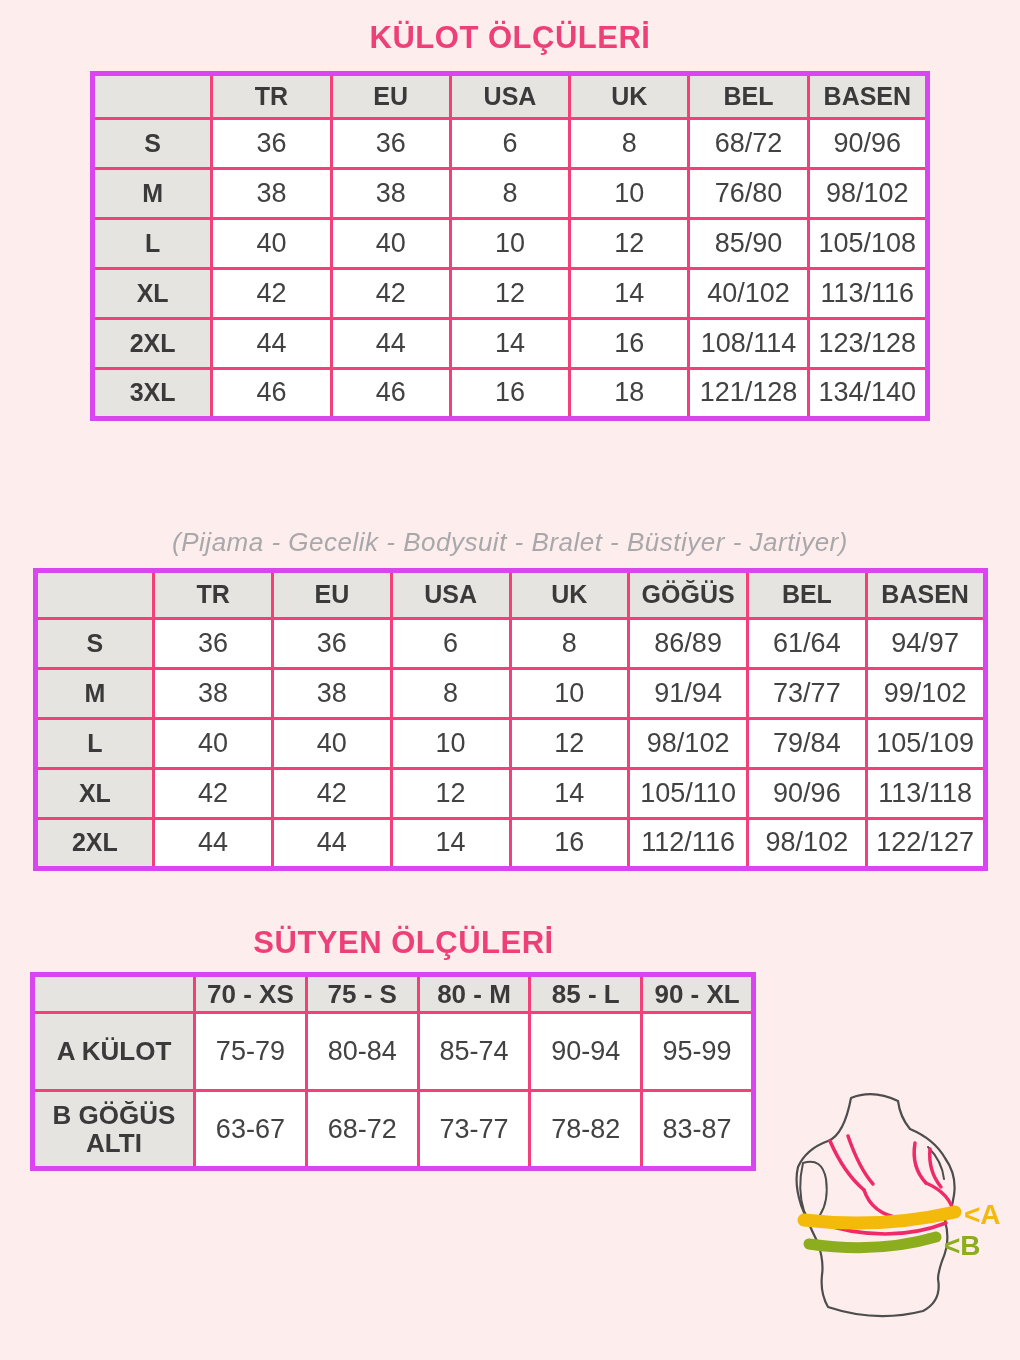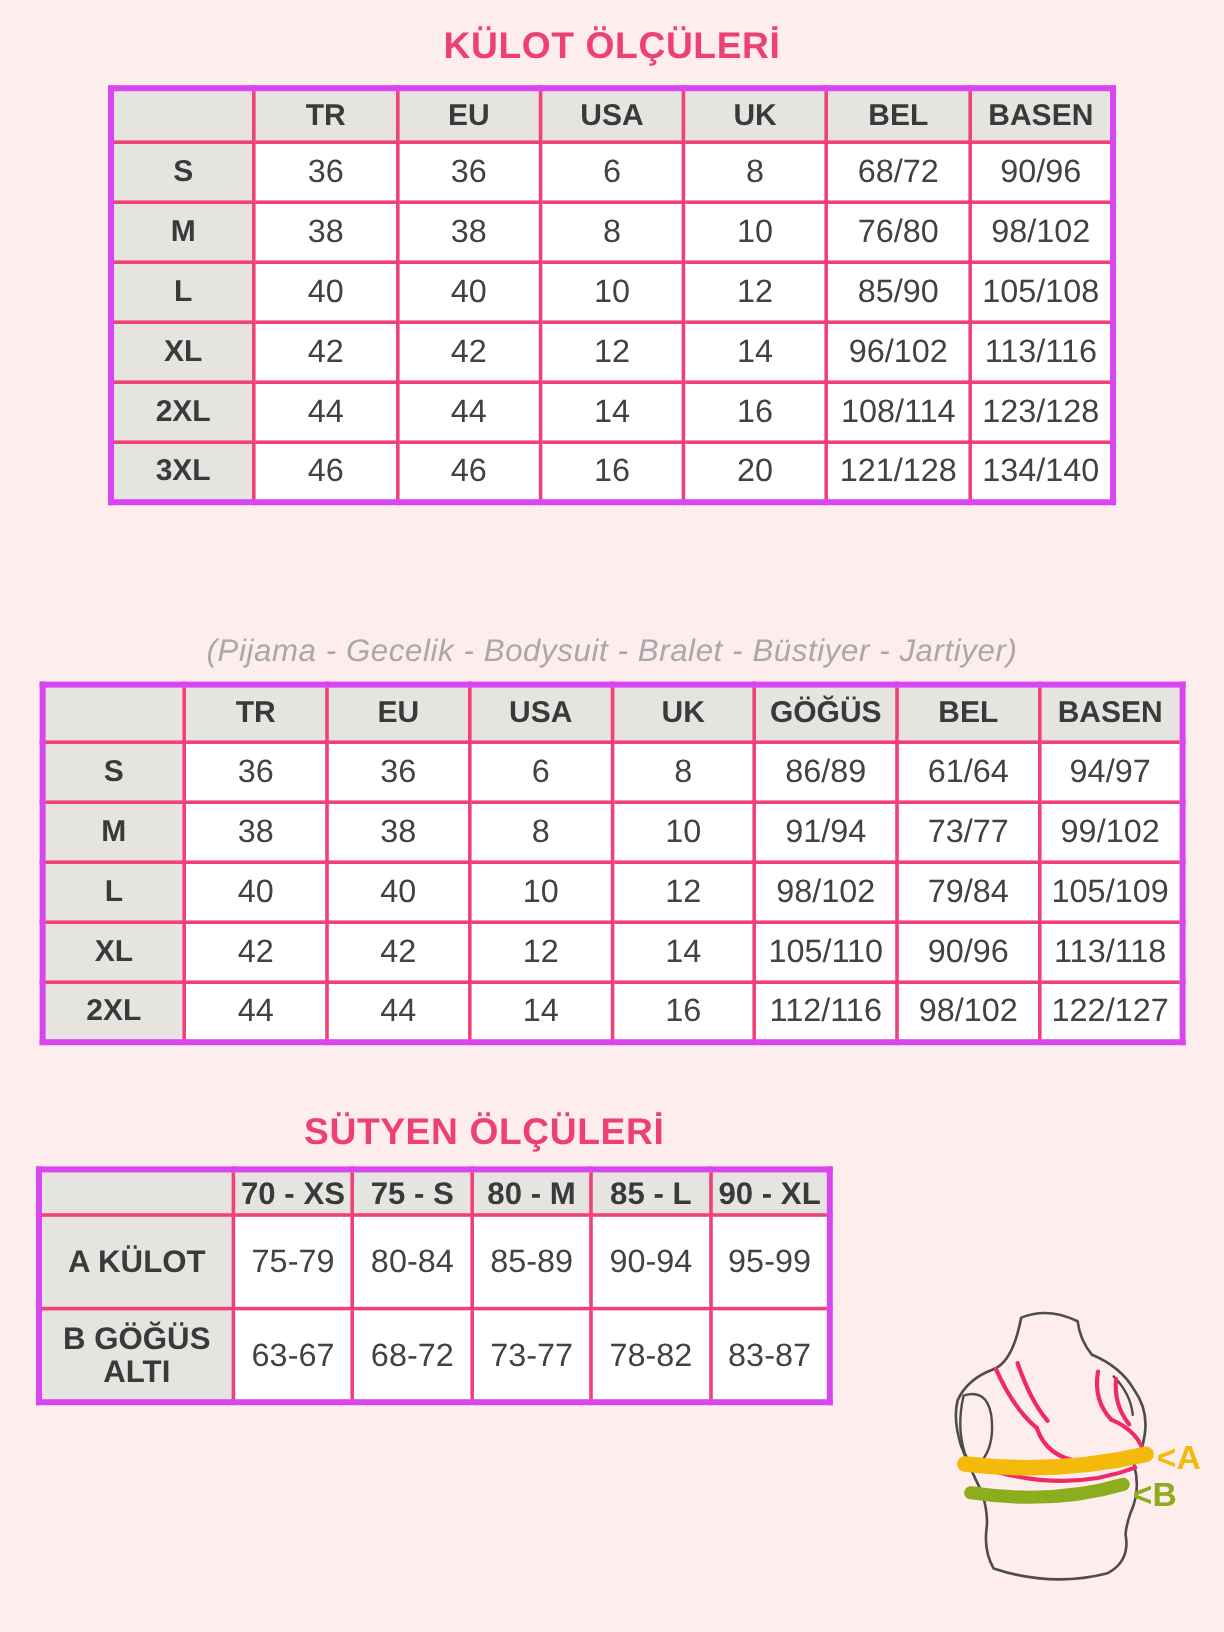--- a/index.html
+++ b/index.html
@@ -24,21 +24,21 @@
   .sec1{padding-top:20px;}
   .t1{width:840px;margin:15px auto 0;}
   .t1 thead tr{height:45px;}
   .t1 tbody tr{height:50px;}
   .sec2{margin-top:106px;}
   .t2{width:955px;margin:10px auto 0;}
   .t2 thead tr{height:48px;}
   .t2 tbody tr{height:50px;}
   .sec3{margin-top:54px;}
   .sec3 .title{width:747px;margin-left:30px;}
-  .t3{width:664px;margin:12px 0 0 30px;}
+  .t3{width:726px;margin:12px 0 0 30px;}
   .t3 thead tr{height:38px;}
   .t3 tbody tr{height:78px;}
   .t3 tr > *:first-child{width:150px;}
   .t3 th{font-size:26px;line-height:1.1;}
   .bra-fig{position:absolute;left:776px;top:1083px;width:236px;height:274px;margin:0;}
   .bra-fig svg{display:block;width:100%;height:100%;}
 </style>
 </head>
 <body>
 
@@ -83,38 +83,38 @@
           <td>12</td>
           <td>85/90</td>
           <td>105/108</td>
         </tr>
         <tr>
           <th>XL</th>
           <td>42</td>
           <td>42</td>
           <td>12</td>
           <td>14</td>
-          <td>96/102</td>
+          <td>40/102</td>
           <td>113/116</td>
         </tr>
         <tr>
           <th>2XL</th>
           <td>44</td>
           <td>44</td>
           <td>14</td>
           <td>16</td>
           <td>108/114</td>
           <td>123/128</td>
         </tr>
         <tr>
           <th>3XL</th>
           <td>46</td>
           <td>46</td>
           <td>16</td>
-          <td>20</td>
+          <td>18</td>
           <td>121/128</td>
           <td>134/140</td>
         </tr>
       </tbody>
     </table>
 </section>
 
 <section class="sec2">
   <div class="subtitle">(Pijama - Gecelik - Bodysuit - Bralet - Büstiyer - Jartiyer)</div>
   <table class="t2">
@@ -196,21 +196,21 @@
           <th>80 - M</th>
           <th>85 - L</th>
           <th>90 - XL</th>
         </tr>
       </thead>
       <tbody>
         <tr>
           <th>A KÜLOT</th>
           <td>75-79</td>
           <td>80-84</td>
-          <td>85-89</td>
+          <td>85-74</td>
           <td>90-94</td>
           <td>95-99</td>
         </tr>
         <tr>
           <th>B GÖĞÜS ALTI</th>
           <td>63-67</td>
           <td>68-72</td>
           <td>73-77</td>
           <td>78-82</td>
           <td>83-87</td>

